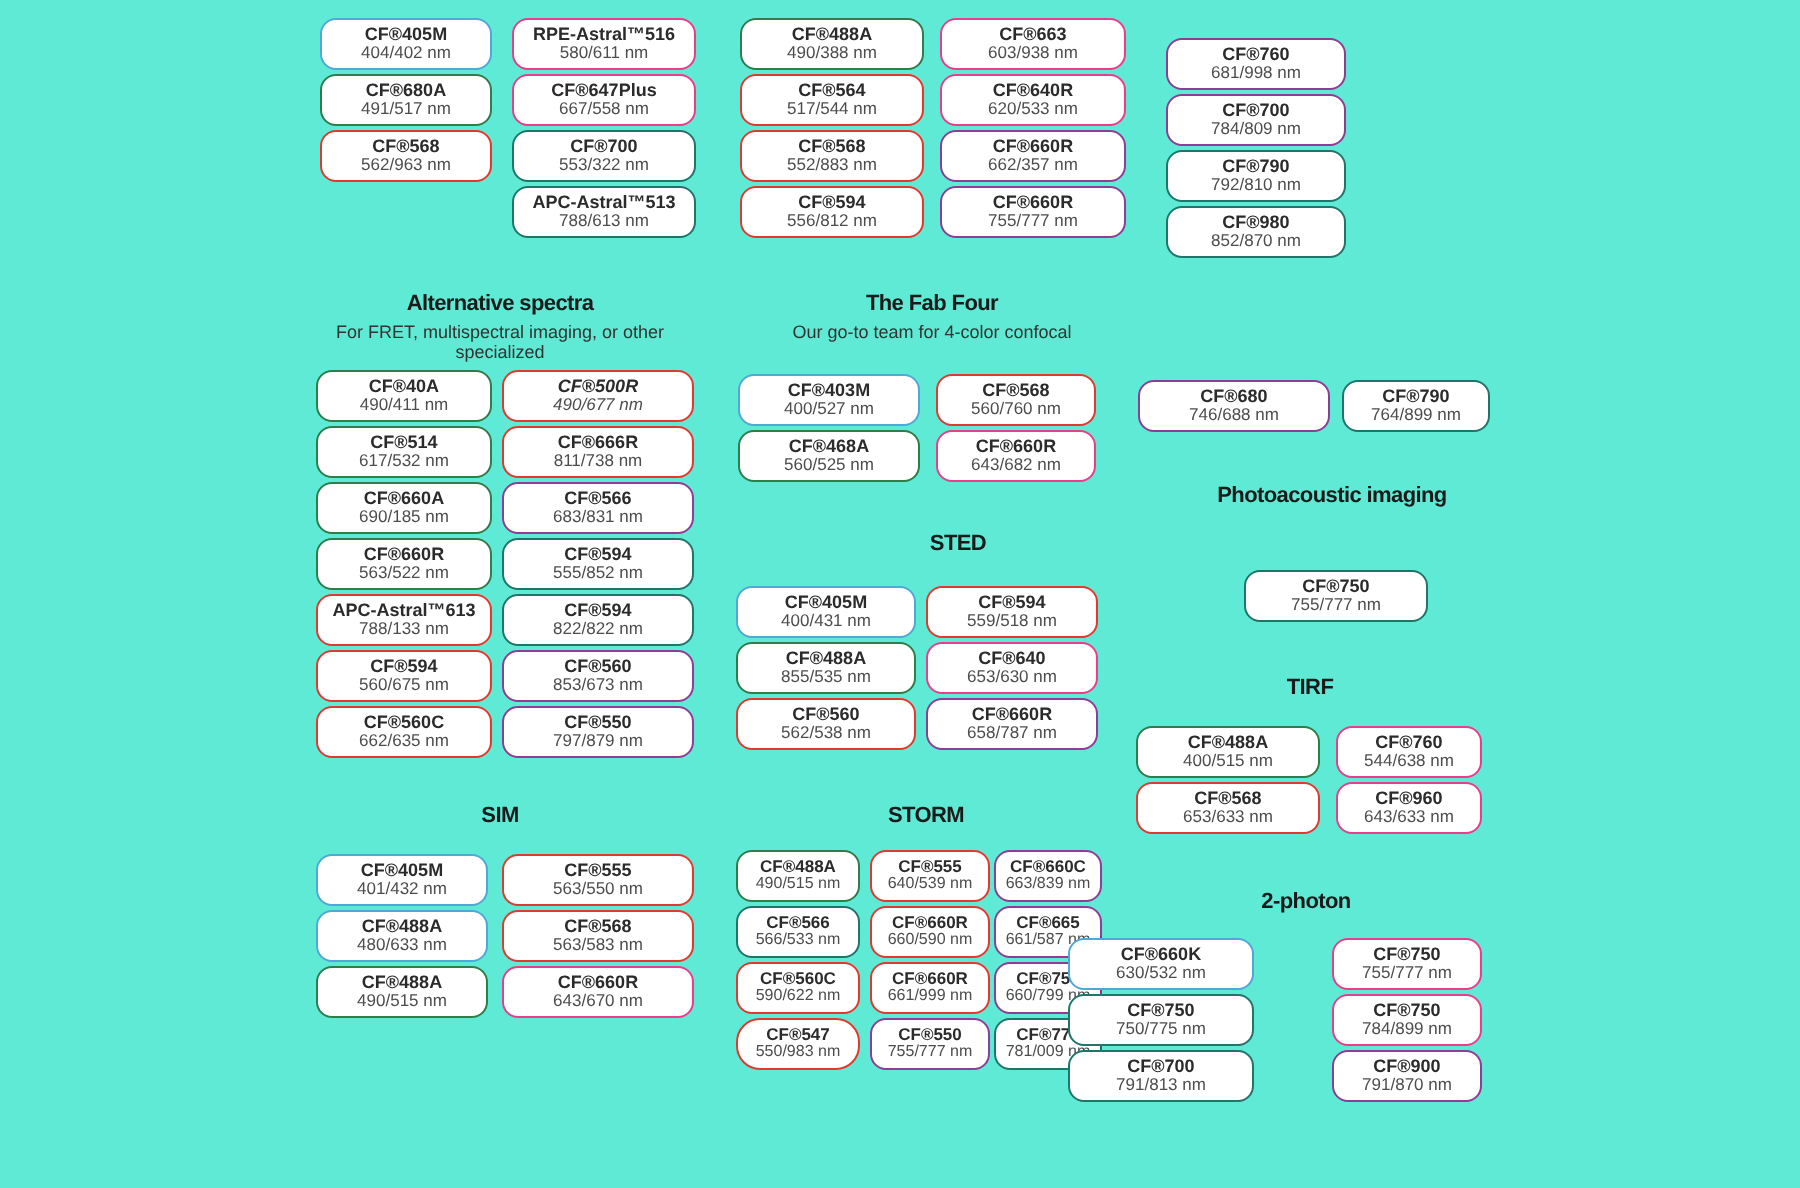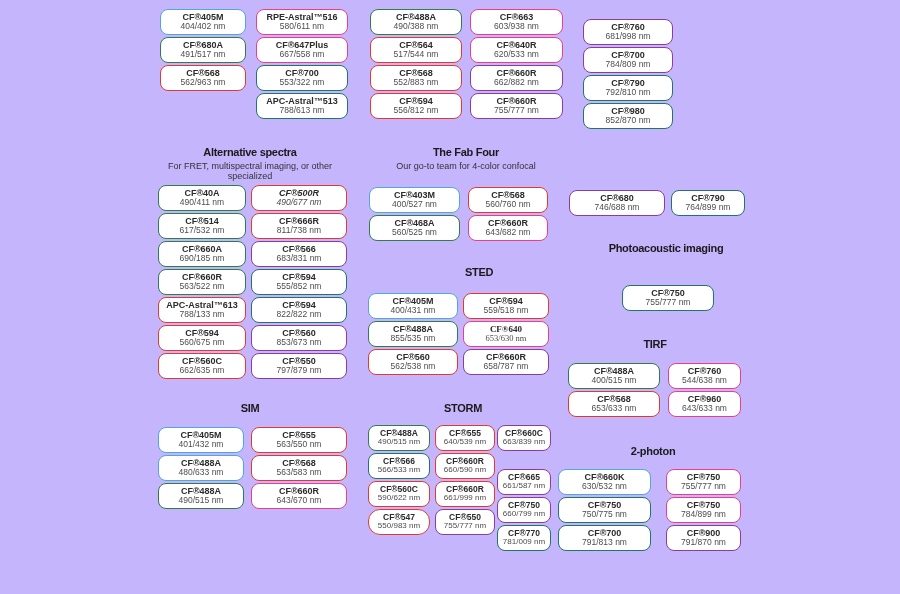--- a/index.html
+++ b/index.html
@@ -1,17 +1,17 @@
 <!DOCTYPE html>
 <html><head>
 <meta charset="utf-8">
 <style>
   html,body { margin:0; padding:0; background:#ffffff; }
   .canvas {
-    position:relative; width:900px; height:594px; background:#c4b5fd;
+    position:relative; width:900px; height:594px; background:#5eead4;
     font-family:"Liberation Sans", sans-serif; overflow:hidden;
   }
   .col { position:absolute; display:flex; flex-direction:column; gap:2px; }
   .pill {
     box-sizing:border-box; width:100%; height:26px; background:#fff;
     border:1.7px solid #888; border-radius:8px;
     display:flex; flex-direction:column; align-items:center; justify-content:center;
     line-height:1.12; text-align:center;
   }
   .pill-name { font-size:9px; font-weight:bold; color:#2b2b2b; white-space:nowrap; }
@@ -81,21 +81,21 @@
       <div class="pill" style="border-color: rgb(232, 62, 140);">
         <div class="pill-name">CF®663</div>
         <div class="pill-value">603/938 nm</div>
       </div>
       <div class="pill" style="border-color: rgb(232, 62, 140);">
         <div class="pill-name">CF®640R</div>
         <div class="pill-value">620/533 nm</div>
       </div>
       <div class="pill" style="border-color: rgb(142, 61, 151);">
         <div class="pill-name">CF®660R</div>
-        <div class="pill-value">662/882 nm</div>
+        <div class="pill-value">662/357 nm</div>
       </div>
       <div class="pill" style="border-color: rgb(142, 61, 151);">
         <div class="pill-name">CF®660R</div>
         <div class="pill-value">755/777 nm</div>
       </div>
     </div>
   <div class="col" style="left:583px; top:19px; width:90px;">
       <div class="pill" style="border-color: rgb(142, 61, 151);">
         <div class="pill-name">CF®760</div>
         <div class="pill-value">681/998 nm</div>
@@ -219,21 +219,21 @@
       <div class="pill" style="border-color: rgb(224, 58, 48);">
         <div class="pill-name">CF®560</div>
         <div class="pill-value">562/538 nm</div>
       </div>
     </div>
   <div class="col" style="left:463px; top:293px; width:86px;">
       <div class="pill" style="border-color: rgb(224, 58, 48);">
         <div class="pill-name">CF®594</div>
         <div class="pill-value">559/518 nm</div>
       </div>
-      <div class="pill" style="border-color: rgb(232, 62, 140); font-family: Liberation Serif, serif;">
+      <div class="pill" style="border-color: rgb(232, 62, 140);">
         <div class="pill-name">CF®640</div>
         <div class="pill-value">653/630 nm</div>
       </div>
       <div class="pill" style="border-color: rgb(142, 61, 151);">
         <div class="pill-name">CF®660R</div>
         <div class="pill-value">658/787 nm</div>
       </div>
     </div>
 
   <div class="col" style="left:569px; top:190px; width:96px;">
@@ -352,38 +352,38 @@
       <div class="pill" style="border-color: rgb(142, 61, 151);">
         <div class="pill-name">CF®550</div>
         <div class="pill-value">755/777 nm</div>
       </div>
     </div>
   <div class="col small" style="left:497px; top:425px; width:54px;">
       <div class="pill" style="border-color: rgb(142, 61, 151);">
         <div class="pill-name">CF®660C</div>
         <div class="pill-value">663/839 nm</div>
       </div>
-      <div class="pill" style="border-color: rgb(142, 61, 151); margin-top: 16px;">
+      <div class="pill" style="border-color: rgb(142, 61, 151);">
         <div class="pill-name">CF®665</div>
         <div class="pill-value">661/587 nm</div>
       </div>
       <div class="pill" style="border-color: rgb(142, 61, 151);">
         <div class="pill-name">CF®750</div>
         <div class="pill-value">660/799 nm</div>
       </div>
       <div class="pill" style="border-color: rgb(32, 117, 106);">
         <div class="pill-name">CF®770</div>
         <div class="pill-value">781/009 nm</div>
       </div>
     </div>
 
   <div class="heading" style="left:562px; top:445px; width:182px;">
     <div class="h1">2-photon</div>
   </div>
-  <div class="col" style="left:558px; top:469px; width:93px;">
+  <div class="col" style="left:534px; top:469px; width:93px;">
       <div class="pill" style="border-color: rgb(79, 168, 216);">
         <div class="pill-name">CF®660K</div>
         <div class="pill-value">630/532 nm</div>
       </div>
       <div class="pill" style="border-color: rgb(32, 117, 106);">
         <div class="pill-name">CF®750</div>
         <div class="pill-value">750/775 nm</div>
       </div>
       <div class="pill" style="border-color: rgb(32, 117, 106);">
         <div class="pill-name">CF®700</div>

